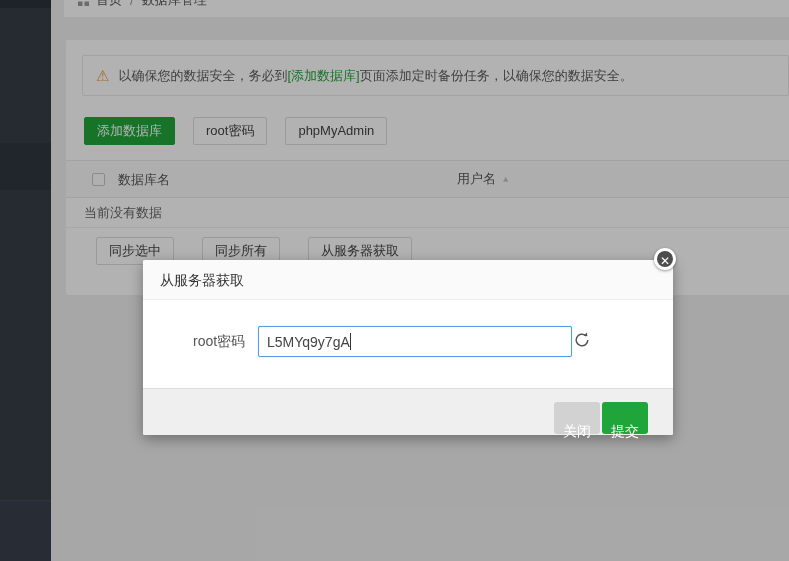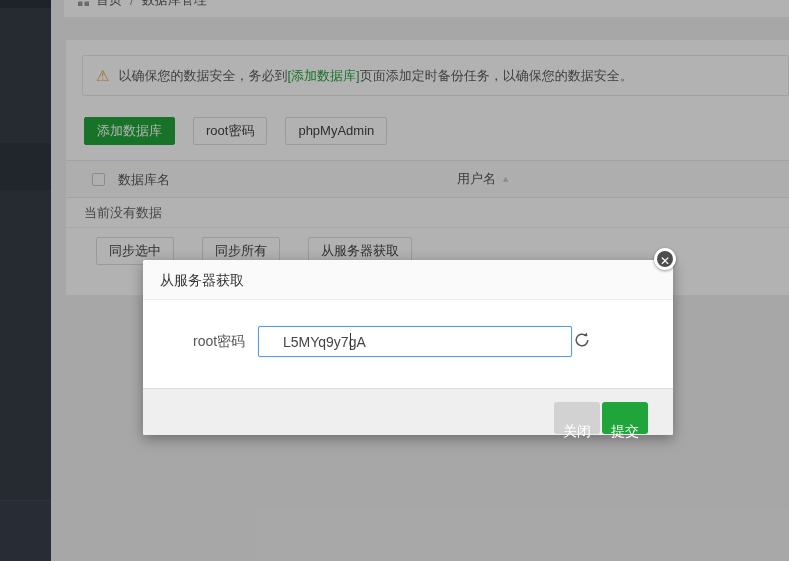--- a/index.html
+++ b/index.html
@@ -56,21 +56,21 @@
   .modal-header { position:absolute; left:0; right:0; top:0; height:40px; background:#fafafa;
     border-bottom:1px solid #ececec; line-height:40px; padding-left:17px; font-size:14px; color:#333;
     border-radius:2px 2px 0 0; }
   .modal-close { position:absolute; left:511px; top:-12px; width:22px; height:22px; background:#4d4d4d;
     border:3px solid #fff; border-radius:50%; box-shadow:0 1px 3px rgba(0,0,0,0.4); cursor:pointer;
     color:#fff; font-size:12px; font-weight:bold; text-align:center; line-height:21px; }
   .modal-label { position:absolute; left:50px; top:66px; height:31px; line-height:31px;
     font-size:14px; color:#555; }
   .input-wrap { position:absolute; left:115px; top:66px; width:314px; height:31px; }
   .input-wrap input { width:100%; height:100%; border:1px solid #559be8; border-radius:2px;
-    outline:none; padding:0 24px; font-size:14px; color:#444; font-family:"Liberation Sans",sans-serif;
+    outline:none; padding:0 8px; font-size:14px; color:#444; font-family:"Liberation Sans",sans-serif;
     box-shadow:0 0 1px #88b6ef; }
   .caret { position:absolute; left:92px; top:7px; width:1px; height:17px; background:#333; }
   .refresh-btn { position:absolute; left:430px; top:71px; width:20px; height:20px; cursor:pointer; line-height:0; }
   .modal-footer { position:absolute; left:0; right:0; top:128px; height:47px; background:#efefef;
     border-top:1px solid #dcdcdc; border-radius:0 0 2px 2px; }
   .mbtn { position:absolute; top:13px; height:27px; line-height:27px; padding:16px 9px; font-size:14px;
     border:none; border-radius:3px; color:#fff; cursor:pointer; }
   .mbtn-close { right:73px; background:#d2d2d2; }
   .mbtn-submit { right:25px; background:#20a53a;margin-left:34px; }
 </style>

